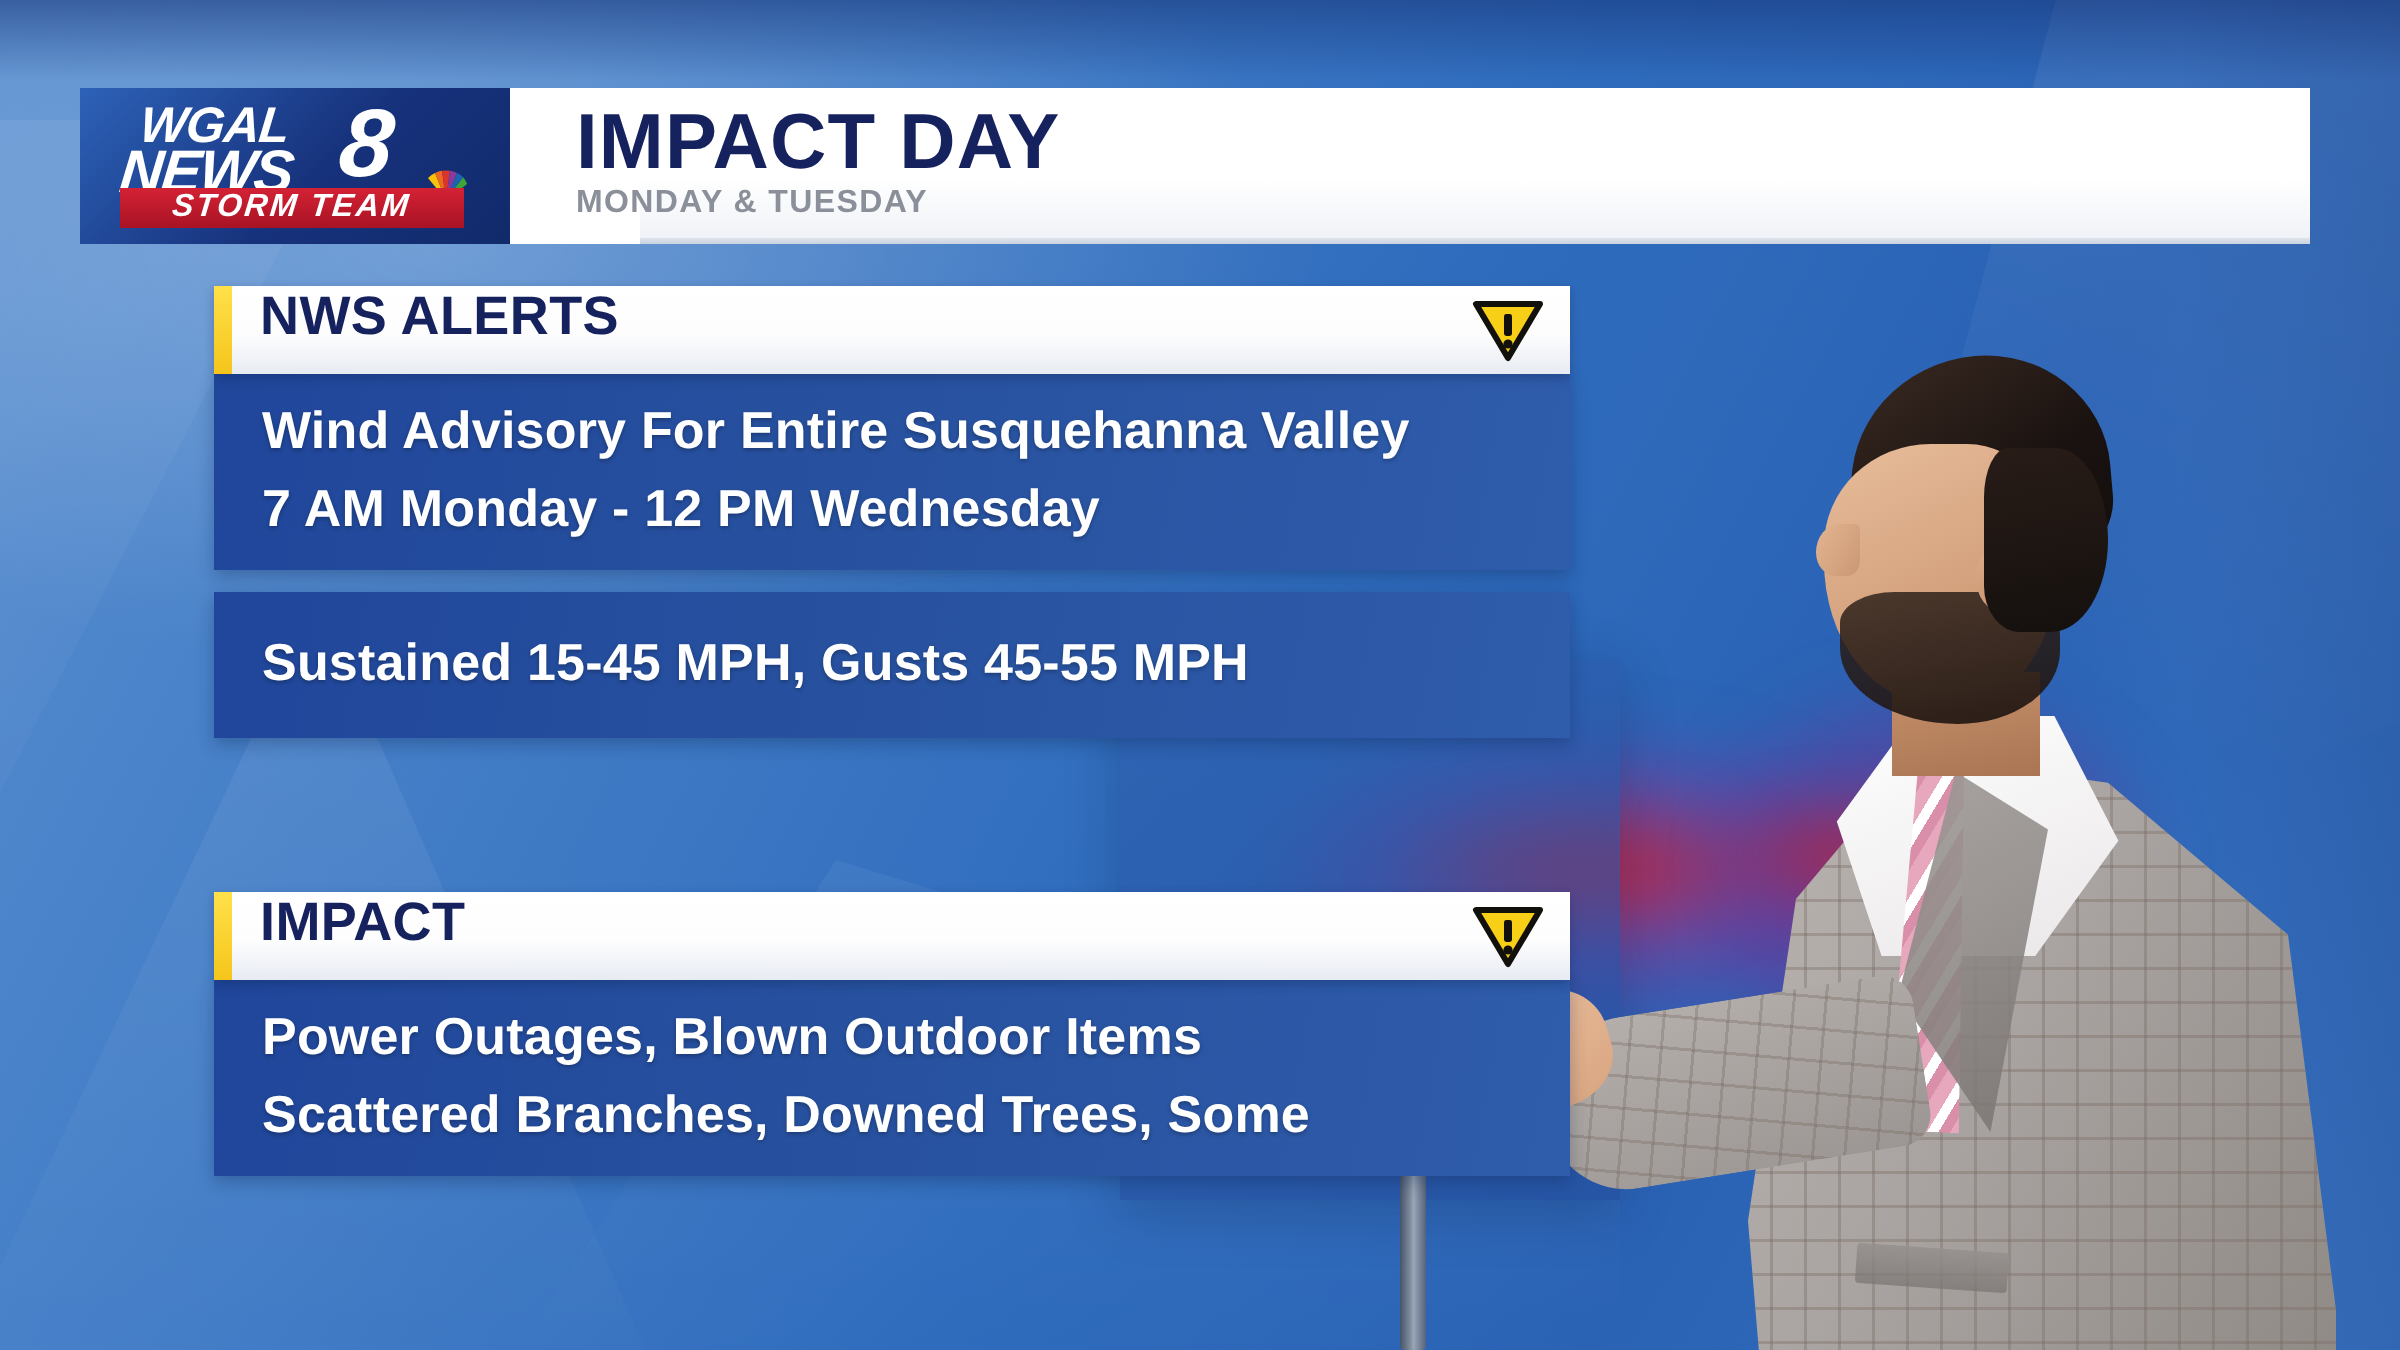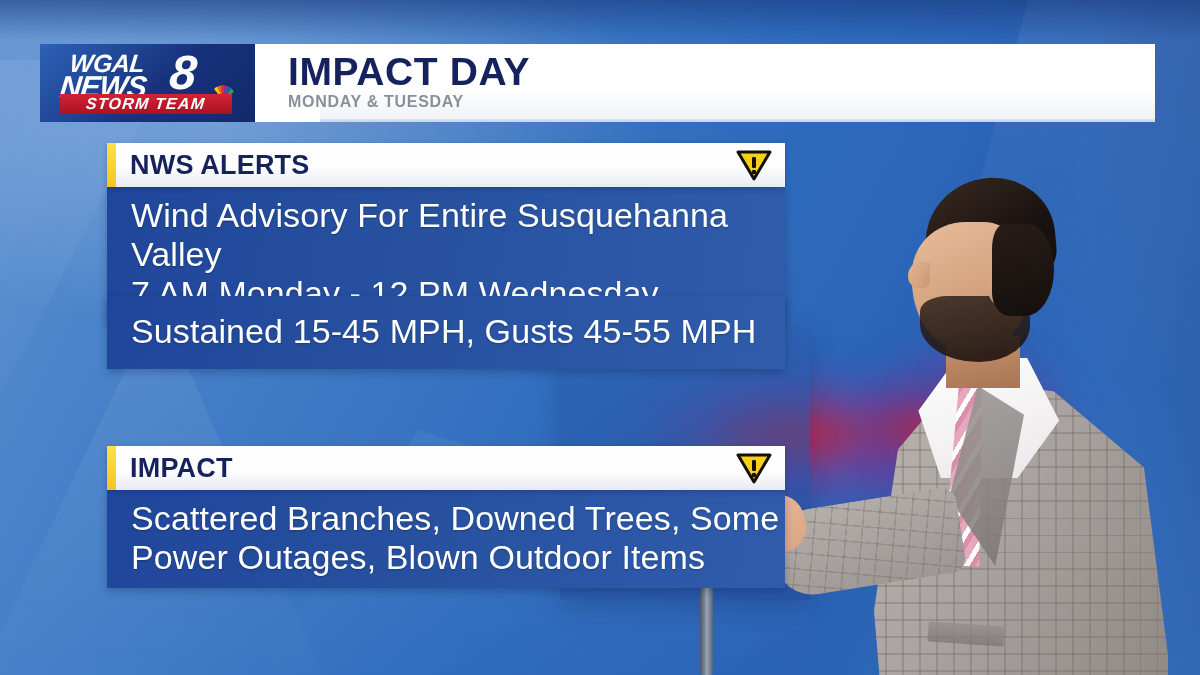--- a/index.html
+++ b/index.html
@@ -81,32 +81,32 @@
       line-height:50px;font-style:italic;transform:skewX(-6deg);}
   .peacock{position:absolute;left:158px;top:30px;width:26px;height:22px;}
   .logo-storm{position:absolute;left:8px;top:44px;width:172px;height:20px;
       background:linear-gradient(180deg,#d42235,#a81324);
       display:flex;align-items:center;justify-content:center;}
   .logo-storm span{font-size:16px;font-weight:bold;color:#fff;letter-spacing:1.2px;
       font-style:italic;transform:skewX(-6deg);}
 
   
   .panel{position:absolute;left:107px;width:678px;}
-  .panel-head{position:relative;height:44px;display:flex;align-items:center;
+  .panel-head{position:relative;height:44px;display:flex;
       background:linear-gradient(180deg,#ffffff 0%,#fdfdfe 55%,#e7ebf2 100%);
       box-shadow:0 2px 5px rgba(10,30,70,.28);}
   .panel-accent{position:absolute;left:0;top:0;width:9px;height:100%;
       background:linear-gradient(180deg,#ffe14a,#f5c51b);}
   .panel-head-label{margin-left:23px;font-size:27px;font-weight:bold;color:#15225e;
       letter-spacing:.2px;}
   .warn-icon{position:absolute;right:13px;top:50%;transform:translateY(-50%);
       width:36px;height:32px;}
   .panel-body{background:linear-gradient(100deg,#20469b 0%,#27519f 45%,#2f5cab 100%);
       box-shadow:0 3px 8px rgba(10,30,70,.30);padding:9px 0 11px 24px;}
-  .panel-line{font-size:34px;font-weight:normal;color:#ffffff;line-height:39px;
+  .panel-line{font-size:26px;font-weight:bold;color:#ffffff;line-height:39px;
       letter-spacing:.1px;text-shadow:0 1px 2px rgba(0,0,0,.28);}
 
   #panel-nws{top:143px;}
   #panel-wind{top:296px;}
   #panel-impacts{top:446px;}
 
   
   .presenter{position:absolute;left:760px;top:150px;width:440px;height:525px;}
   .p-hair{position:absolute;left:165px;top:28px;width:130px;height:112px;
       background:linear-gradient(150deg,#3b2a22,#191210 60%,#120d0b);
@@ -256,18 +256,18 @@
     <div class="panel-head">
       <div class="panel-accent"></div>
       <div class="panel-head-label">IMPACT</div>
       <svg class="warn-icon" viewBox="0 0 36 32">
         <path d="M2,3 L34,3 L18,30 Z" fill="#f7cf17" stroke="#12100a" stroke-width="3" stroke-linejoin="round"></path>
         <rect x="16" y="8" width="4" height="11" rx="1.2" fill="#12100a"></rect>
         <circle cx="18" cy="23" r="2.3" fill="#12100a"></circle>
       </svg>
     </div>
     <div class="panel-body">
+      <div class="panel-line">Power Outages, Blown Outdoor Items</div>
       <div class="panel-line">Scattered Branches, Downed Trees, Some</div>
-      <div class="panel-line">Power Outages, Blown Outdoor Items</div>
     </div>
   </div>
 
 </div>
 
 </body></html>

